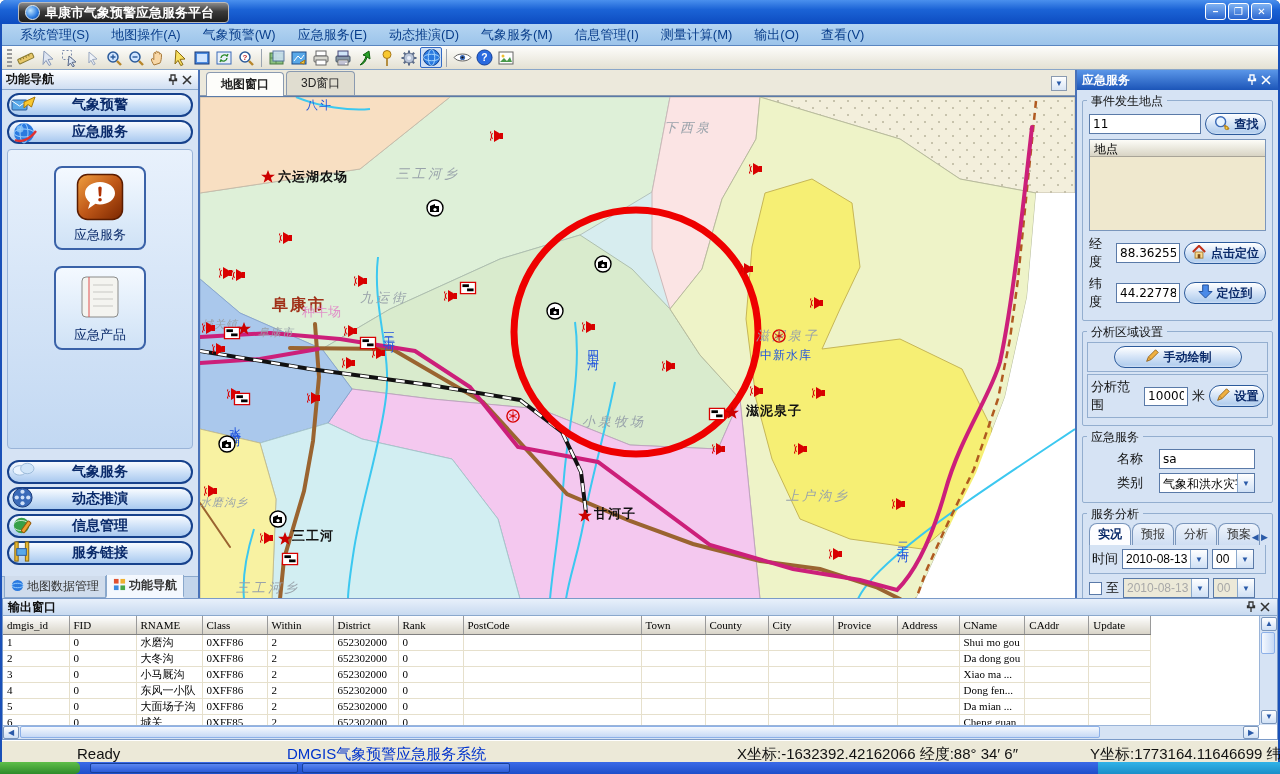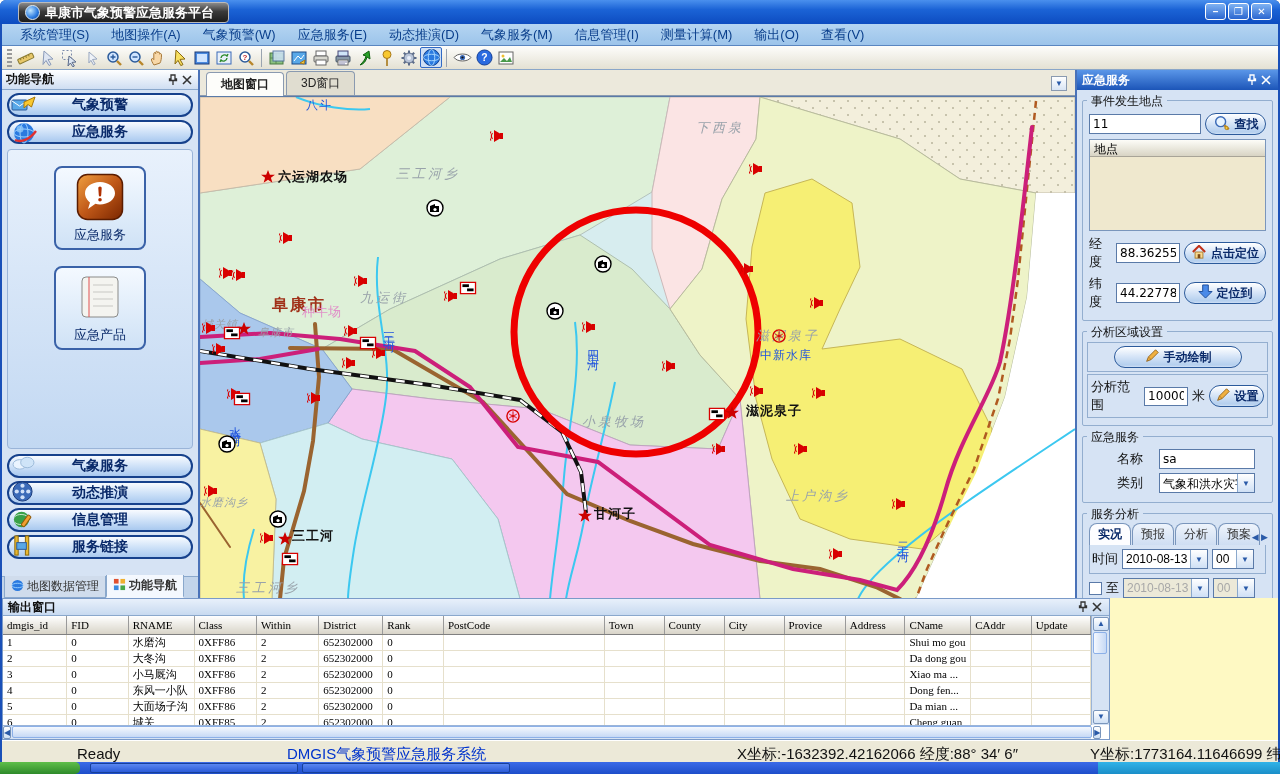--- a/index.html
+++ b/index.html
@@ -58,21 +58,21 @@
 .panel-head-light .sp { flex:1; }
 .pill { position:relative; height:24px; margin:3px 5px; border:2px solid #16418c; border-radius:12px;
   background:linear-gradient(180deg,#f8fbff,#cfe2f8 50%,#a9c9ef); display:flex; align-items:center; justify-content:center;
   font-size:14px; font-weight:bold; color:#0a2a6a; }
 .pill .pill-ico { position:absolute; left:2px; top:-3px; }
 .side-content { flex:0 0 300px; margin:2px 5px; border:1px solid #9ab4d8; border-radius:4px;
   background:linear-gradient(180deg,#e8f1fc,#c2d8f2); display:flex; flex-direction:column; align-items:center; padding-top:16px; gap:16px; }
 .bigbtn { width:92px; height:84px; border:2px solid #3a62a8; border-radius:8px;
   background:linear-gradient(180deg,#f4f9ff,#cfe2f6); display:flex; flex-direction:column; align-items:center; justify-content:center; gap:2px; }
 .bigbtn .blab { font-size:13px; color:#0a2a6a; }
-.side-tabs { height:22px; display:flex; align-items:flex-end; background:#c2d4ea; border-top:1px solid #8aa8cc; padding-left:2px; margin-top:14px; }
+.side-tabs { height:22px; display:flex; align-items:flex-end; background:#c2d4ea; border-top:1px solid #8aa8cc; padding-left:2px; margin-top:8px; }
 .side-tab { display:flex; align-items:center; gap:3px; padding:2px 6px; font-size:12px; color:#333;
   border:1px solid #8aa8cc; border-top:none; background:#d0dcec; }
 .side-tab.active { background:#f4f8fe; font-weight:bold; border-bottom:2px solid #f4f8fe; }
 .side-flex { flex:1; }
 
 
 .map-wrap { position:absolute; left:200px; top:70px; width:875px; height:528px; background:#ece9dc; }
 .map-tabstrip { height:26px; display:flex; align-items:flex-end; padding-left:6px; border-bottom:1px solid #8a9ab0; position:relative; }
 .map-tab { padding:3px 14px; font-size:12px; border:1px solid #8a9ab0; border-bottom:none; border-radius:4px 4px 0 0; background:#e0ddd0; color:#222; margin-right:2px; }
 .map-tab.active { background:#fdfdfa; font-weight:bold; position:relative; top:1px; }
@@ -100,21 +100,21 @@
 .loc-list { border:1px solid #7a96bc; background:#efe8ce; height:92px; margin:2px; }
 .loc-list .lh { height:17px; background:linear-gradient(180deg,#fdfdf8,#d8d4c4); border-bottom:1px solid #a8a498; font-size:12px; padding:1px 4px; }
 .sunken { border:1px solid #93aecf; padding:3px; margin:2px 0; display:flex; align-items:center; gap:4px; justify-content:center; }
 .svc-tabs { display:flex; align-items:flex-end; margin:2px 0 0 2px; position:relative; height:21px; }
 .svc-tab { padding:2px 8px; font-size:12px; border:1px solid #7a96bc; border-bottom:none; border-radius:8px 8px 0 0;
   background:linear-gradient(#eef4fc,#cfdef2); color:#333; margin-right:1px; }
 .svc-tab.active { background:#fdfdff; font-weight:bold; color:#0a2a6a; }
 .svc-arr { position:absolute; right:0; bottom:3px; font-size:9px; color:#2a5aa8; }
 
 
-.output { position:absolute; left:2px; top:598px; width:1108px; height:142px; background:#fff; border:1px solid #7a9ac8; }
+.output { position:absolute; left:2px; top:598px; width:1276px; height:142px; background:#fff; border:1px solid #7a9ac8; }
 .out-title { height:17px; background:linear-gradient(180deg,#e8f0fb,#c8daf0); border-bottom:1px solid #8aa8cc;
   display:flex; align-items:center; padding:0 5px; font-size:12px; font-weight:bold; color:#111; }
 .out-title .sp { flex:1; }
 .out-body { position:absolute; left:0; top:17px; right:18px; bottom:14px; overflow:hidden; background:#fff; }
 table.grid { border-collapse:collapse; table-layout:fixed; font-family:Liberation Serif, serif; font-size:11px; }
 table.grid th { height:18px; font-weight:normal; text-align:left; padding:0 4px;
   background:linear-gradient(180deg,#ffffff,#d8d4c8); border-right:1px solid #9a9a9a; border-bottom:1px solid #808080; white-space:nowrap; overflow:hidden; }
 table.grid td { height:13px; padding:0 4px; border-right:1px solid #e6e0cc; border-bottom:1px solid #e6e0cc; white-space:nowrap; overflow:hidden; }
 .vscroll { position:absolute; right:0; top:17px; width:18px; bottom:14px; background:#d6e3f4; border-left:1px solid #9ab4d8; }
 .hscroll { position:absolute; left:0; bottom:0; right:18px; height:14px; background:#d6e3f4; border-top:1px solid #9ab4d8; display:flex; }
@@ -476,21 +476,21 @@
           <path d="M0,266 L60,262 L118,252" stroke="#cc1f7a" stroke-width="4"></path>
           <path d="M0,240 L70,236 L140,242 L215,254 L270,290 L318,350 L398,365 L510,448 L593,472 L660,483 L697,493 C720,470 735,430 745,395 C760,340 790,300 800,265 C812,210 822,120 832,30" stroke="#cc1f7a" stroke-width="4"></path>
         </g>
         <path d="M0,254 L110,272 L230,288 L320,303 L362,335 L381,375 L386,416" stroke="#111" stroke-width="4" fill="none"></path>
         <path d="M0,254 L110,272 L230,288 L320,303 L362,335 L381,375 L386,416" stroke="#fff" stroke-width="2.4" stroke-dasharray="9 9" fill="none"></path>
         <circle cx="436" cy="235" r="122" stroke="#ee0000" stroke-width="7" fill="none"></circle>
       </svg>
       <div class="map-overlay" id="map-overlay">
           <div class="mlbl river-h" style="left: 106px; top: 0px;">八斗</div>
           <div class="mlbl area" style="left: 196px; top: 68px;">三工河乡</div>
-          <div class="mlbl area" style="left: 496px; top: 22px;">下西泉</div>
+          <div class="mlbl area" style="left: 464px; top: 22px;">下西泉</div>
           <div class="mlbl town" style="left: 78px; top: 71px;">六运湖农场</div>
           <div class="mlbl area" style="left: 160px; top: 192px;">九运街</div>
           <div class="mlbl city" style="left: 72px; top: 198px;">阜康市</div>
           <div class="mlbl area sm" style="left: 2px; top: 220px;">城关镇</div>
           <div class="mlbl area sm" style="left: 58px; top: 228px;">阜康市</div>
           <div class="mlbl pink" style="left: 102px; top: 206px;">种牛场</div>
           <div class="mlbl area" style="left: 556px; top: 230px;">滋泥泉子</div>
           <div class="mlbl river-h" style="left: 560px; top: 250px;">中新水库</div>
           <div class="mlbl town" style="left: 546px; top: 305px;">滋泥泉子</div>
           <div class="mlbl area" style="left: 382px; top: 316px;">小泉牧场</div>

